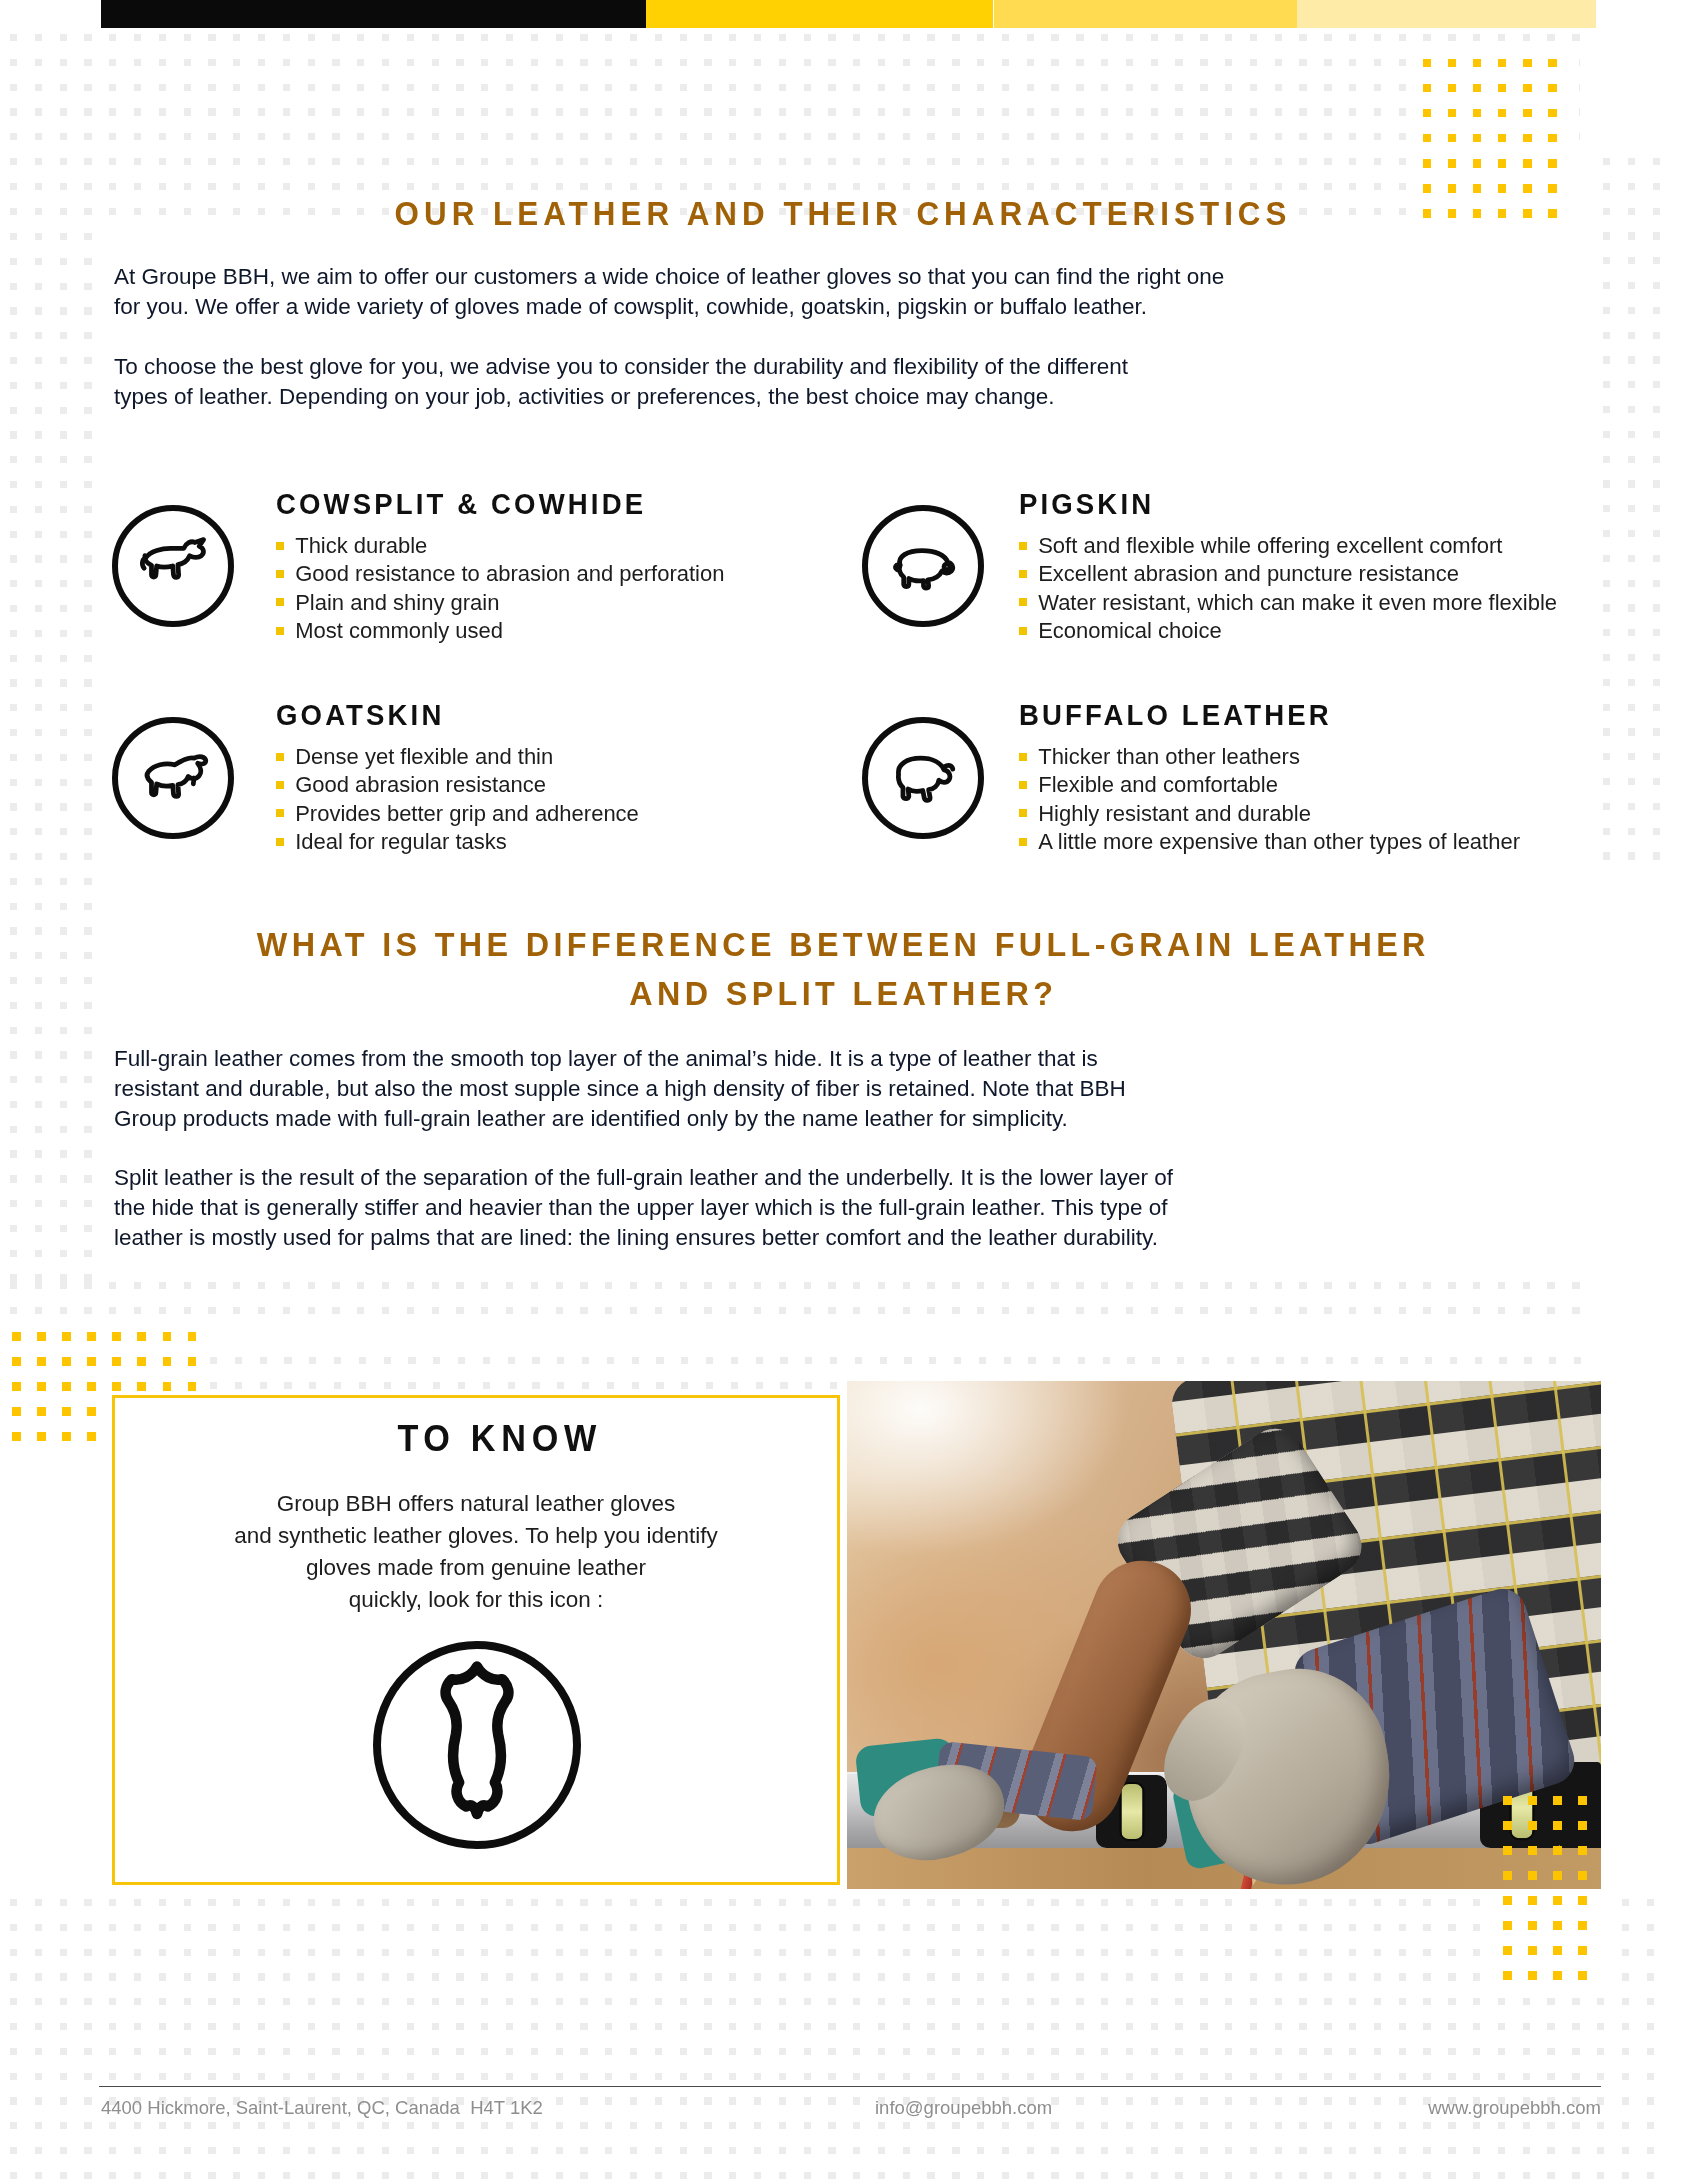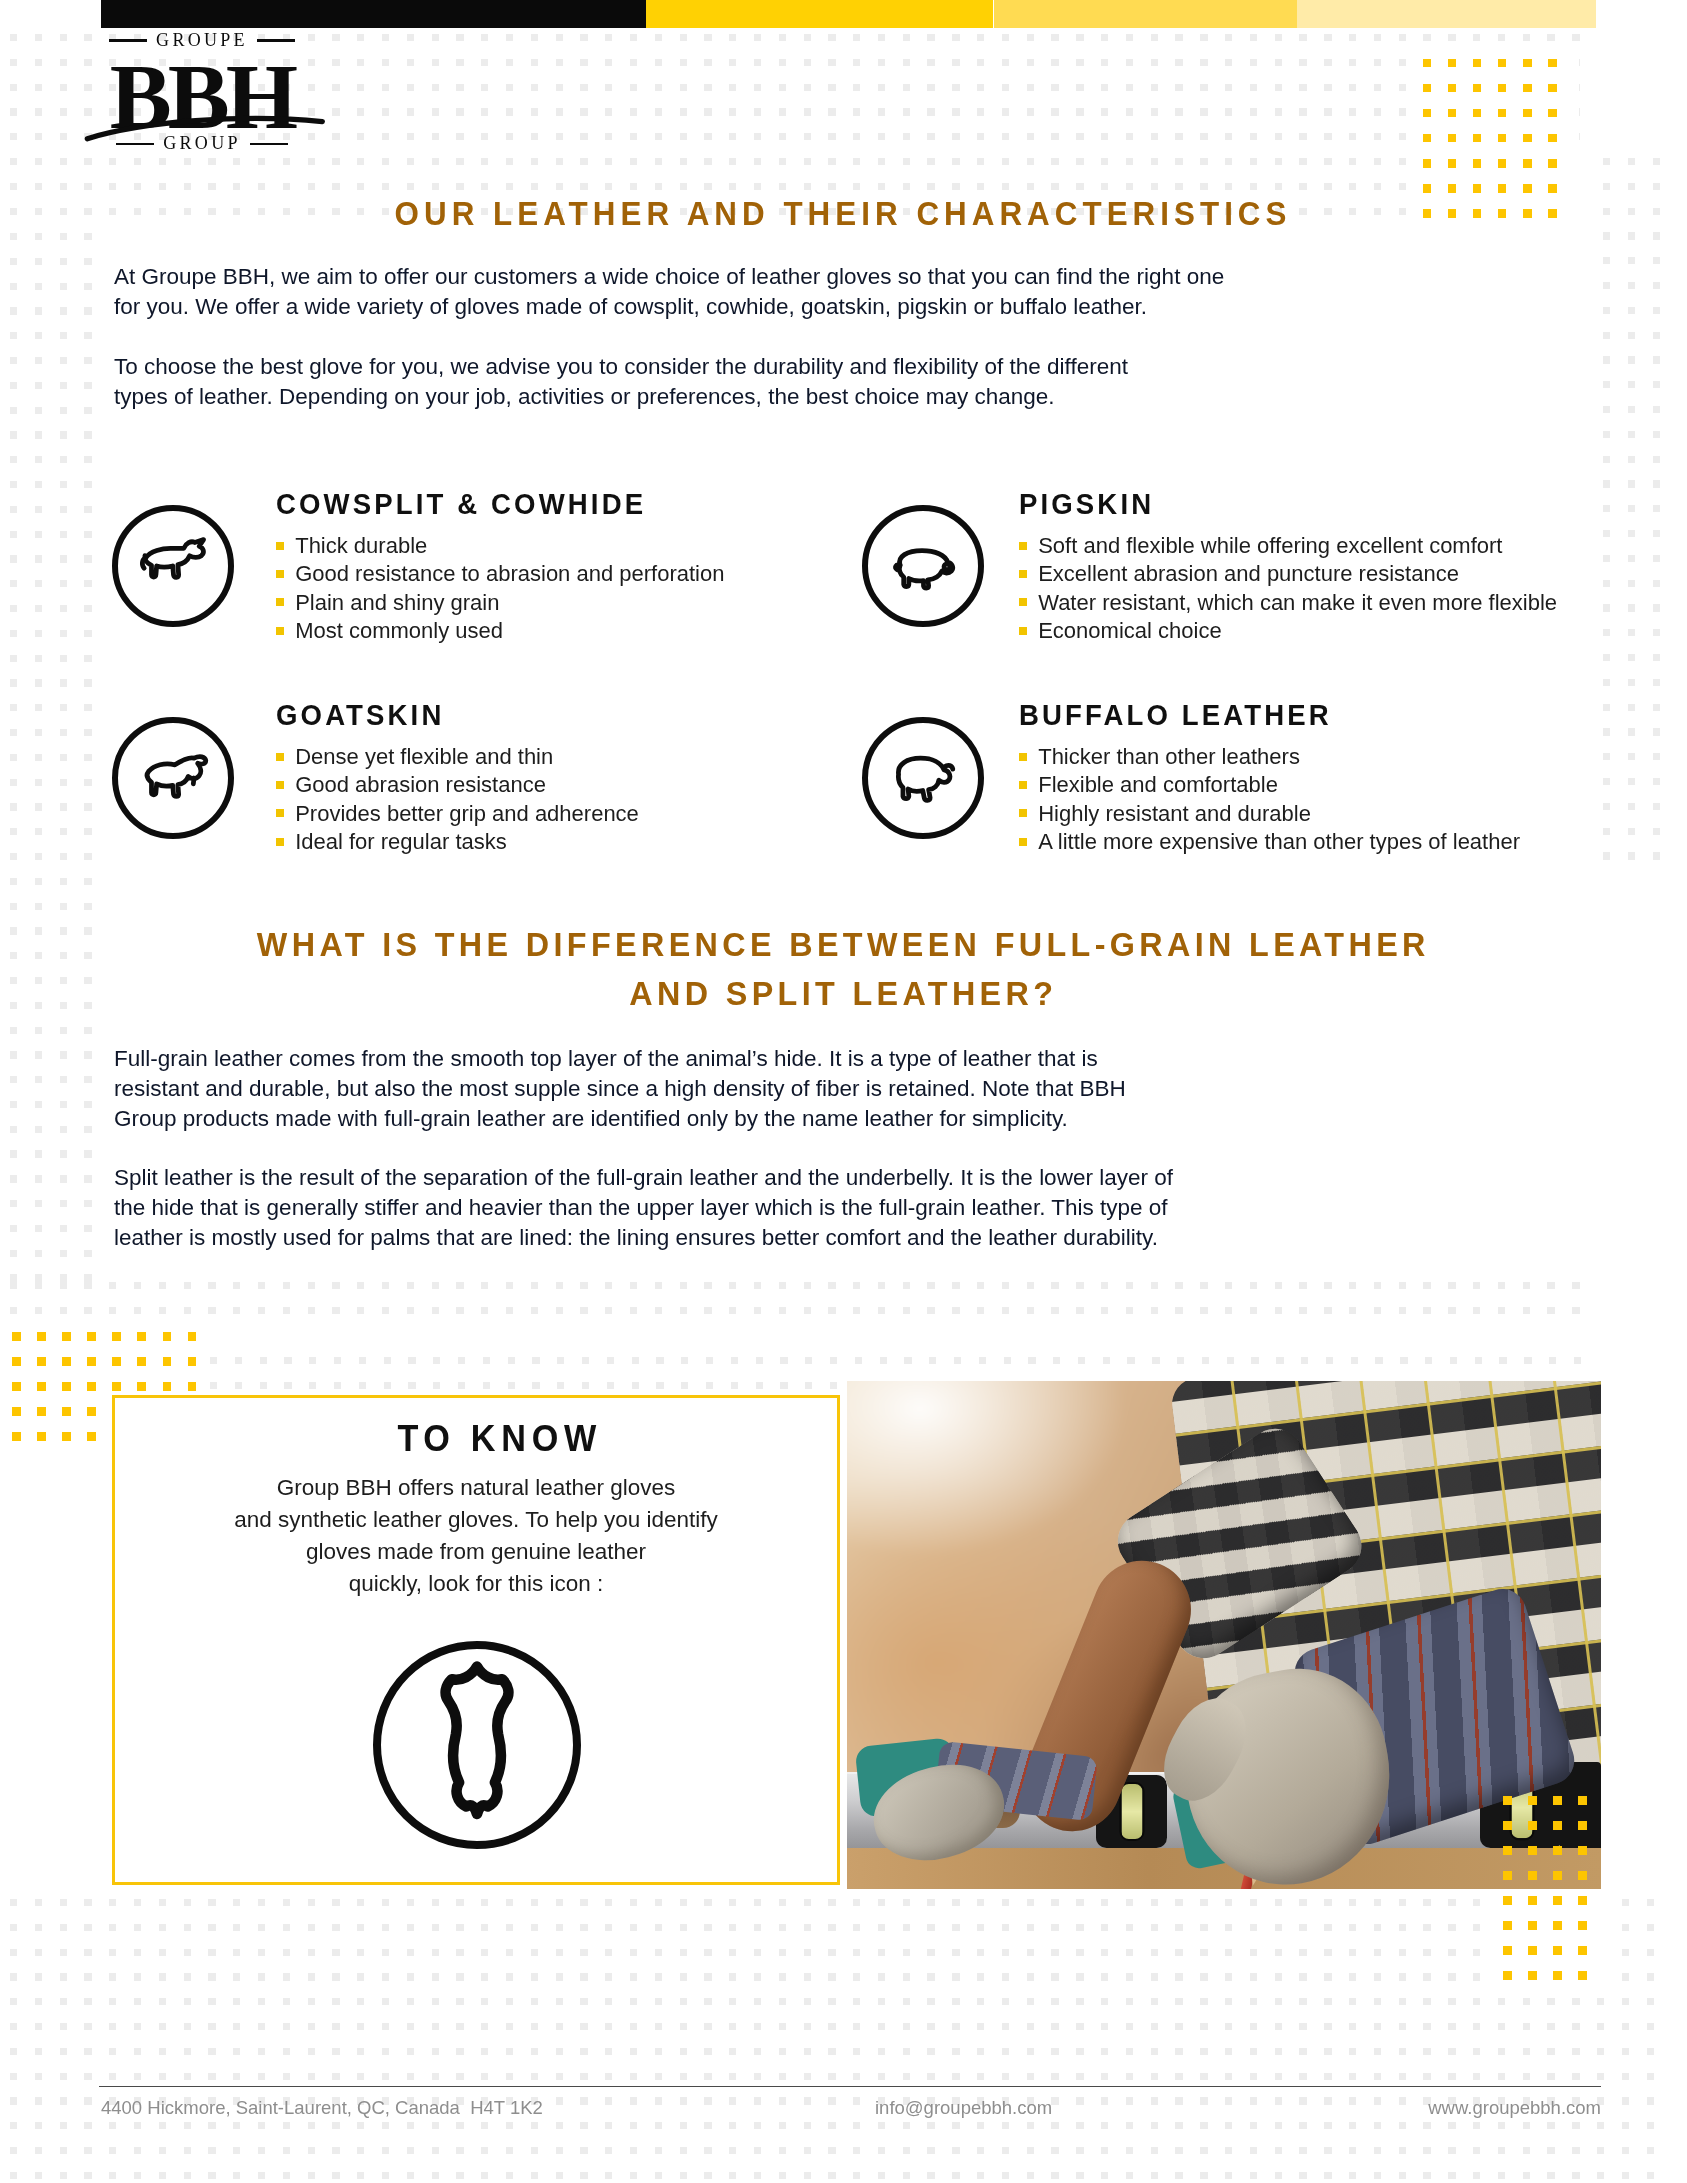--- a/index.html
+++ b/index.html
@@ -49,21 +49,21 @@
 
   
   #diff-heading{left:0;top:920px;width:1687px;text-align:center;font-size:34px;line-height:49px;
                 letter-spacing:4.6px;white-space:pre-line;}
   #diff1{left:114px;top:1044px;width:1389px;}
   #diff2{left:114px;top:1163px;width:1389px;}
 
   
   #toknow{left:112px;top:1395px;width:728px;height:490px;border:3.3px solid #f8c408;background:#fff;box-sizing:border-box;}
   #toknow-title{position:absolute;left:0;top:20px;width:100%;text-align:center;font-size:36px;letter-spacing:6px;font-weight:bold;color:#101010;padding-left:24px;}
-  #toknow-body{position:absolute;left:0;top:74px;width:100%;text-align:center;font-size:22.5px;line-height:32px;white-space:pre-line;color:#1d1d1d;}
+  #toknow-body{position:absolute;left:0;top:90px;width:100%;text-align:center;font-size:22.5px;line-height:32px;white-space:pre-line;color:#1d1d1d;}
   #leather-circle{position:absolute;left:258px;top:243px;width:208px;height:208px;border:8px solid #0d0d0d;border-radius:50%;
                   display:flex;align-items:center;justify-content:center;box-sizing:border-box;}
 
   
   #photo{left:847px;top:1381px;width:754px;height:508px;overflow:hidden;background:#c8a87c;}
   #photo .abs{position:absolute;}
   #ph-bg{inset:0;
     background:
       radial-gradient(278px 198px at 12% 8%, rgba(255,255,255,.95), rgba(255,255,255,0) 70%),
       radial-gradient(331px 251px at 14% 55%, rgba(214,164,112,.85), rgba(214,164,112,0) 72%),
@@ -2019,36 +2019,20 @@
       <span></span>
       <span></span>
       <span></span>
       <span></span>
       <span></span>
       <span></span>
       <span></span>
       <span></span>
     </div>
 
-  <div class="abs" id="logo">
-    <div class="logo-row logo-small">
-      <span class="dash"></span>
-      <span>GROUPE</span>
-      <span class="dash"></span>
-    </div>
-    <div id="logo-main">BBH</div>
-    <svg id="logo-swoosh" viewBox="0 0 370 50">
-      <path d="M6 42 C 90 16 240 4 362 16"></path>
-    </svg>
-    <div class="logo-row logo-small">
-      <span class="dash"></span>
-      <span>GROUP</span>
-      <span class="dash"></span>
-    </div>
-  </div>
 
   <div class="abs hd" id="title"><span class="condensed">OUR LEATHER AND THEIR CHARACTERISTICS</span></div>
   <div class="abs body-text" id="intro1">At Groupe BBH, we aim to offer our customers a wide choice of leather gloves so that you can find the right one
 for you. We offer a wide variety of gloves made of cowsplit, cowhide, goatskin, pigskin or buffalo leather.</div>
   <div class="abs body-text" id="intro2">To choose the best glove for you, we advise you to consider the durability and flexibility of the different
 types of leather. Depending on your job, activities or preferences, the best choice may change.</div>
 
   <div class="animal-circle" style="left:112px;top:505px">
     <svg class="animal" width="93" height="66" viewBox="0 0 120 90">
       <path d="M22 34 C28 25 44 20 60 21 L74 21 C77 14 84 10 89 13 L101 9 L95 18 C101 20 103 27 98 31 C94 34 87 34 82 31 C79 38 73 42 66 43 L67 57 C67 61 61 62 60 57 L59 45 C51 47 43 47 37 45 L36 57 C36 61 30 61 30 57 L30 44 C24 41 20 38 21 31 Z"></path>

